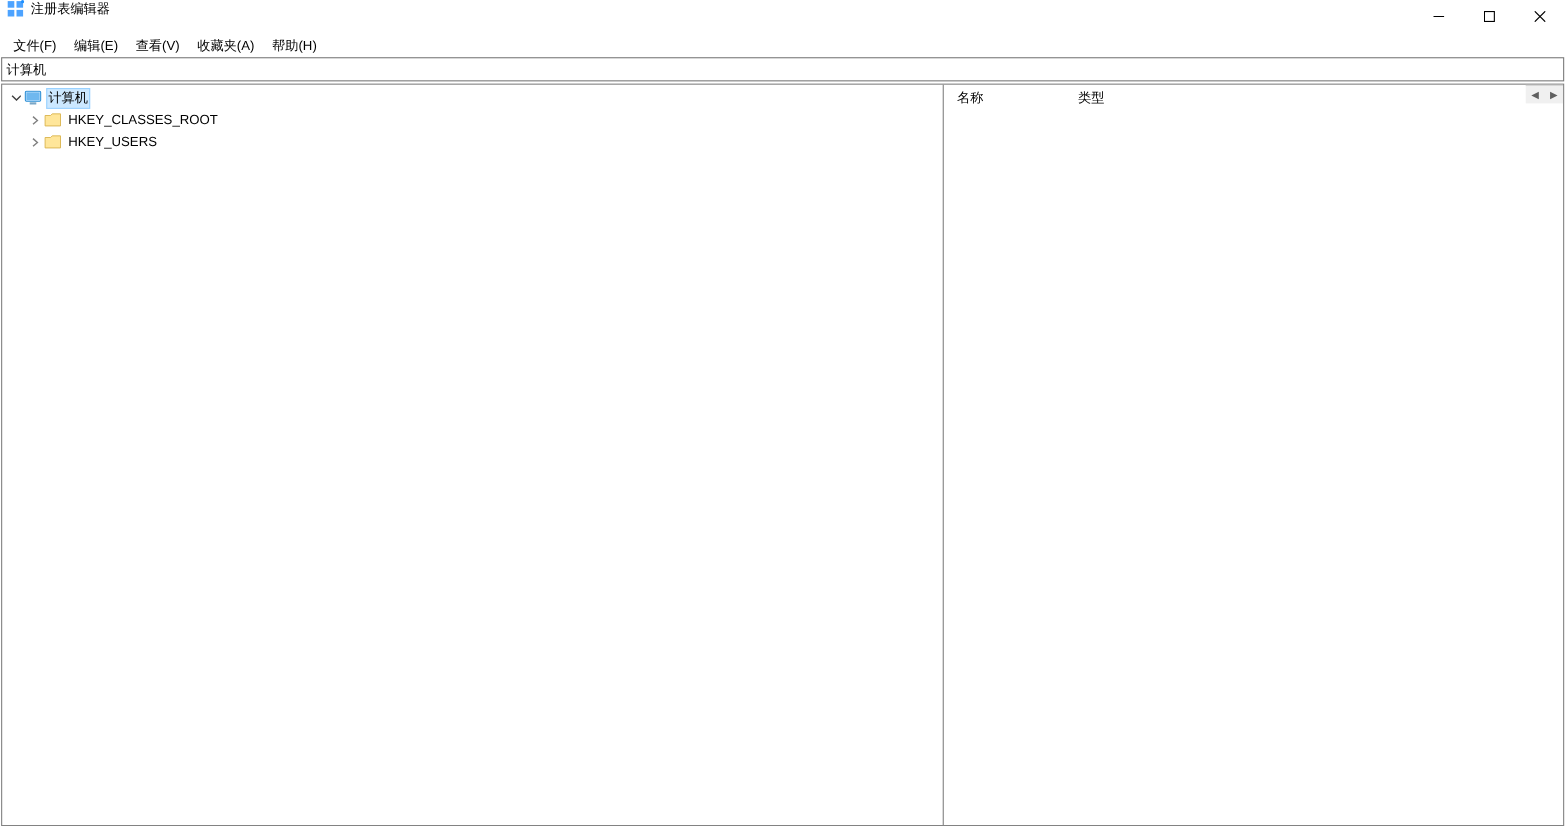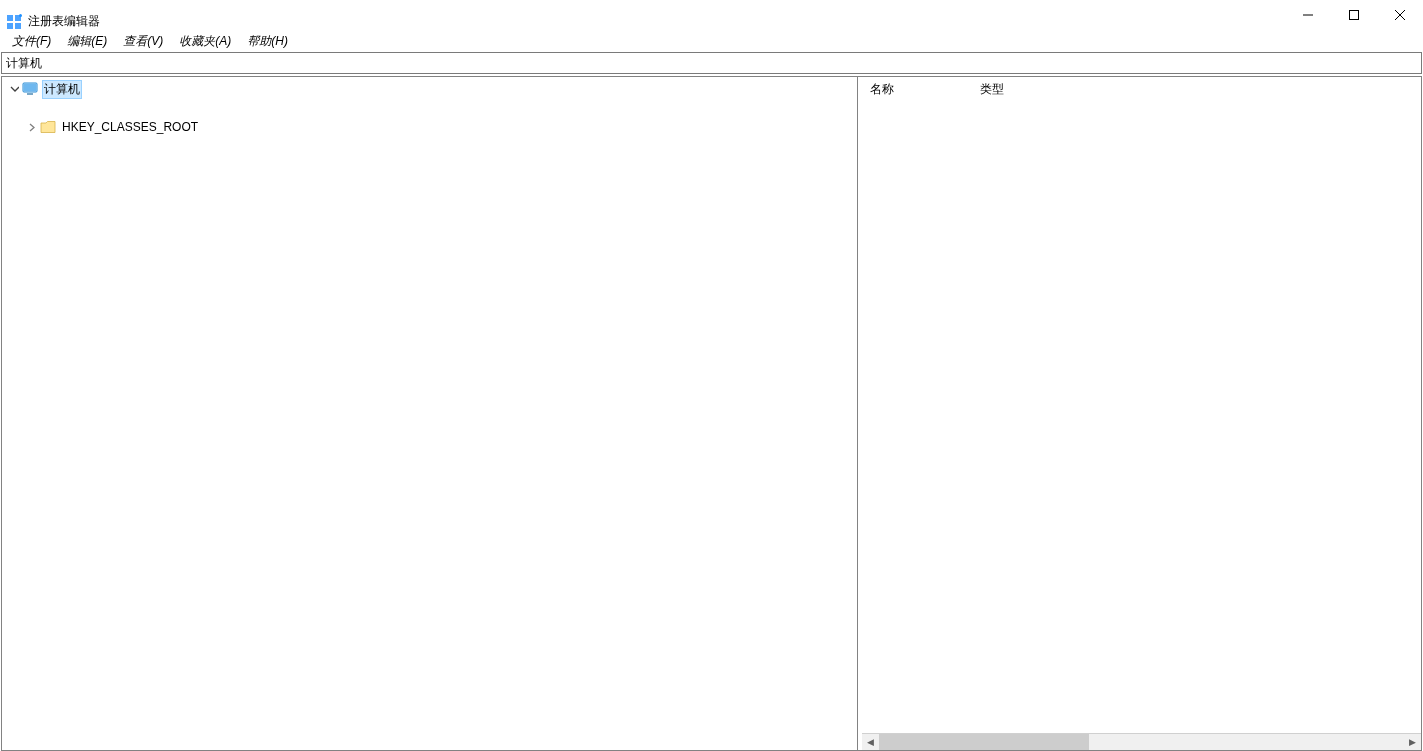--- a/index.html
+++ b/index.html
@@ -10,21 +10,21 @@
       color: #000000;
       overflow: hidden;
       width: 1423px;
       height: 751px;
     }
 
     
     .titlebar {
       height: 30px;
       display: flex;
-      align-items: flex-end;
+      align-items: flex-start;
       padding-left: 6px;
       border-bottom: 0;
     }
     .titlebar-icon {
       width: 16px;
       height: 16px;
       display: inline-flex;
       align-items: center;
       justify-content: center;
       margin-right: 6px;
@@ -46,21 +46,20 @@
       cursor: pointer;
     }
 
     
     .menubar {
       height: 22px;
       display: flex;
       align-items: center;
       padding: 0 4px;
       font-size: 12px;
-      font-style: italic;
     }
     .menu-item {
       padding: 2px 8px;
       cursor: pointer;
     }
 
     
     .pathbar {
       height: 22px;
       border: 1px solid #7a7a7a;
@@ -84,21 +83,20 @@
       border-right: 1px solid #828282;
       padding-top: 2px;
     }
     .splitter {
       width: 4px;
       cursor: col-resize;
     }
     .values-pane {
       flex: 1;
       display: flex;
-      flex-direction: column;
       overflow: hidden;
       gap: 34px;
     }
 
     
     .tree-row {
       height: 20px;
       display: flex;
       align-items: center;
       white-space: nowrap;
@@ -124,21 +122,21 @@
     }
     .tree-row .node-label {
       padding: 1px 2px;
     }
     .tree-row.selected .node-label {
       background: #cce8ff;
       border: 1px solid #99d1ff;
       padding: 0 1px;
     }
     .indent-0 { padding-left: 4px; }
-    .indent-1 { padding-left: 22px; margin-top: 18px; }
+    .indent-1 { padding-left: 22px; }
 
     
     .values-header {
       height: 24px;
       display: flex;
       align-items: center;
       font-size: 12px;
       border-bottom: 0;
     }
     .values-header .col {
@@ -255,20 +253,33 @@
       <span class="node-icon">
         <svg width="16" height="14" viewBox="0 0 16 14">
             <path d="M1 3 L6 3 L7.5 1.5 L15 1.5 L15 12.5 L1 12.5 Z" fill="#ffe69a" stroke="#d8b24a" stroke-width="0.8"></path>
           </svg>
       </span>
       <span class="node-label">HKEY_CLASSES_ROOT</span>
     </div>
 
 
 
+    <div class="tree-row indent-1">
+      <span class="expander">
+        <svg width="9" height="9" viewBox="0 0 9 9">
+            <path d="M2 1 L6 4.5 L2 8" fill="none" stroke="#808080" stroke-width="1.3"></path>
+          </svg>
+      </span>
+      <span class="node-icon">
+        <svg width="16" height="14" viewBox="0 0 16 14">
+            <path d="M1 3 L6 3 L7.5 1.5 L15 1.5 L15 12.5 L1 12.5 Z" fill="#ffe69a" stroke="#d8b24a" stroke-width="0.8"></path>
+          </svg>
+      </span>
+      <span class="node-label">HKEY_USERS</span>
+    </div>
 
   </div>
 
   <div class="splitter"></div>
 
   <div class="values-pane">
     <div class="values-header">
       <div class="col col-name">名称</div>
       <div class="col col-type">类型</div>
     </div>

